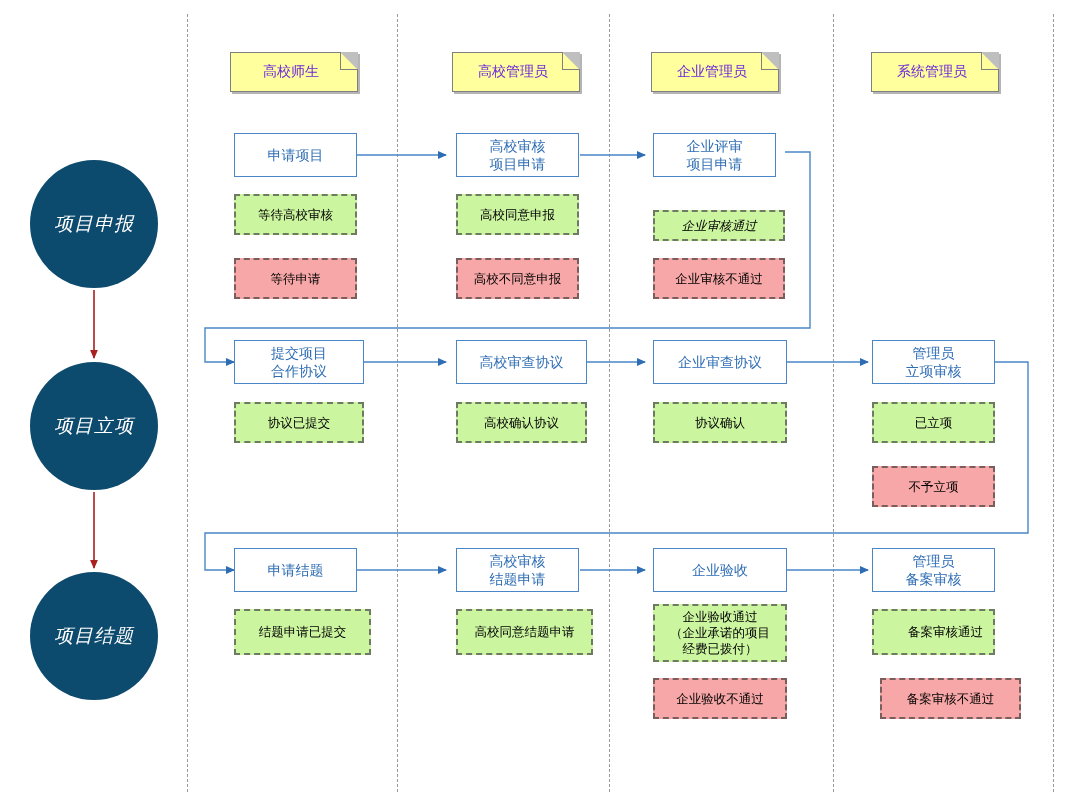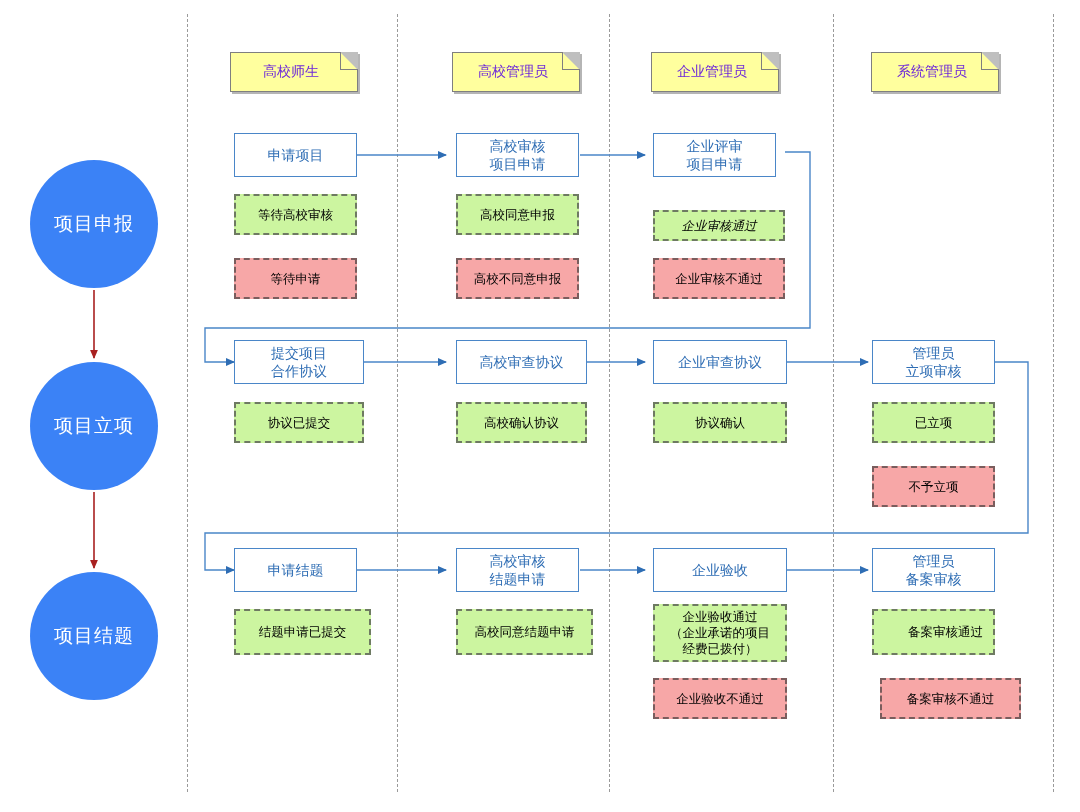--- a/index.html
+++ b/index.html
@@ -24,28 +24,29 @@
     position: absolute;
     top: 14px;
     width: 0;
     height: 778px;
     border-left: 1.5px dashed #9a9a9a;
   }
   
   .phase-circle {
     position: absolute;
     border-radius: 50%;
-    background: #3b82f6;
+    background: #0c4a6e;
     color: #ffffff;
     display: flex;
     align-items: center;
     justify-content: center;
     font-size: 19px;
     letter-spacing: 1px;
     box-sizing: border-box;
+    font-style: italic;
   }
   
   .role-note {
     position: absolute;
     box-sizing: border-box;
     background: #ffff9e;
     border: 1px solid #7f7f7f;
     color: #6d28d9;
     font-size: 14px;
     display: flex;

